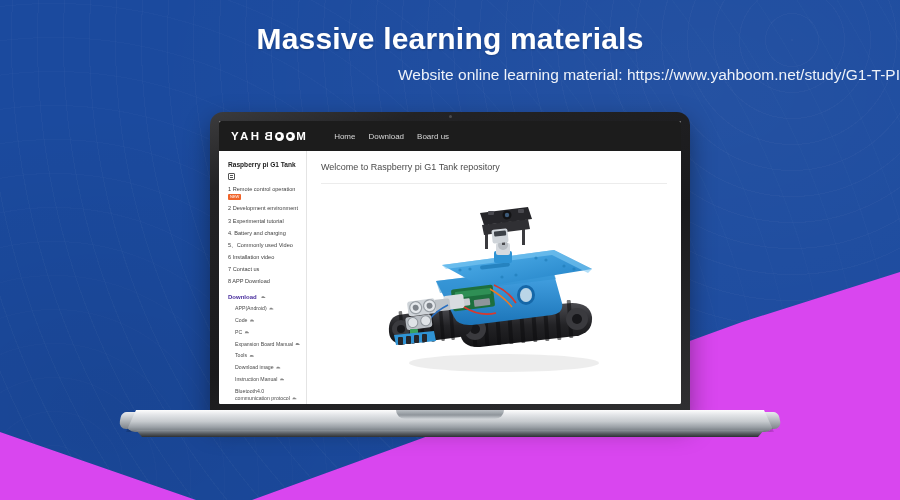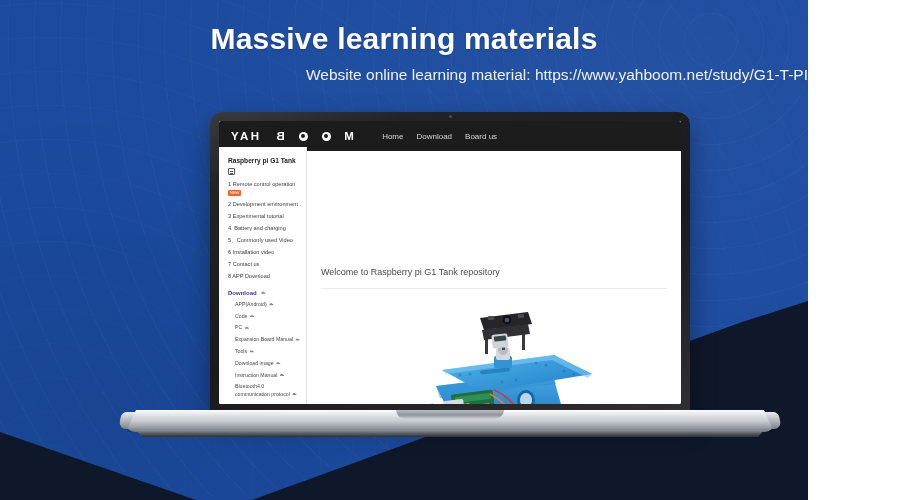--- a/index.html
+++ b/index.html
@@ -2,22 +2,22 @@
 <html><head>
 <meta charset="utf-8">
 <style>
   * { box-sizing: border-box; margin: 0; padding: 0; }
   html, body {
     width: 900px; height: 500px; overflow: hidden;
     font-family: "Liberation Sans", sans-serif;
     background: #ffffff;
   }
   #stage {
-    position: relative; width: 808px; height: 500px; overflow: hidden;
-    background: #0f172a;
+    position: relative; width: 900px; height: 500px; overflow: hidden;
+    background: #d946ef;
   }
 
   
   .bg-blue {
     position: absolute; inset: 0;
     background:
       radial-gradient(ellipse 900px 600px at 78% 18%, rgba(255,255,255,.045), rgba(255,255,255,0) 62%),
       radial-gradient(ellipse 700px 500px at 12% 82%, rgba(0,0,0,.07), rgba(0,0,0,0) 60%),
       #1b4a9e;
     clip-path: polygon(0 0, 900px 0, 900px 272px, 742px 322px, 252px 500px, 196px 500px, 0 432px);
@@ -89,35 +89,35 @@
   .foot-r { right: -6px; border-radius: 0 5px 8px 6px; transform: skewX(12deg); }
 
   
   .site { position: absolute; inset: 0; background: #fff; display: flex; flex-direction: column; }
   .navbar {
     height: 30px; background: #1c1c1c; display: flex; align-items: center;
     padding: 0 12px; flex: 0 0 auto;
   }
   .logo {
     color: #fff; font-size: 11.5px; font-weight: bold; letter-spacing: 2.4px;
-    display: flex; align-items: center; gap: 13px;
+    display: flex; align-items: center; gap: 1px;
   }
   .logo .eye {
     display: inline-block; width: 9px; height: 9px; border-radius: 50%;
     background: #fff; position: relative; margin: 0 .5px;
   }
   .logo .eye::after {
     content: ""; position: absolute; left: 2.6px; top: 2.6px;
     width: 3.8px; height: 3.8px; border-radius: 50%; background: #1c1c1c;
   }
   .logo .rev { display: inline-block; transform: scaleX(-1); }
   .navlinks { display: flex; gap: 13px; margin-left: 26px; }
   .navlinks span { color: #d7d7d7; font-size: 8px; }
 
-  .body-row { flex: 1 1 auto; display: flex; min-height: 0; align-items: center; }
+  .body-row { flex: 1 1 auto; display: flex; min-height: 0; }
   .sidebar {
     width: 88px; flex: 0 0 88px; border-right: 1px solid #e4e4e4;
     padding: 10px 6px 6px 9px; overflow: hidden; background: #fff;
   }
   .side-title { font-size: 6.6px; font-weight: bold; color: #1d1d1d; line-height: 1.35; }
   .side-book {
     width: 7px; height: 7px; margin: 3px 0 6px 0;
     border: 1px solid #555; border-radius: 1px; position: relative; background: #fff;
   }
   .side-book::after {

